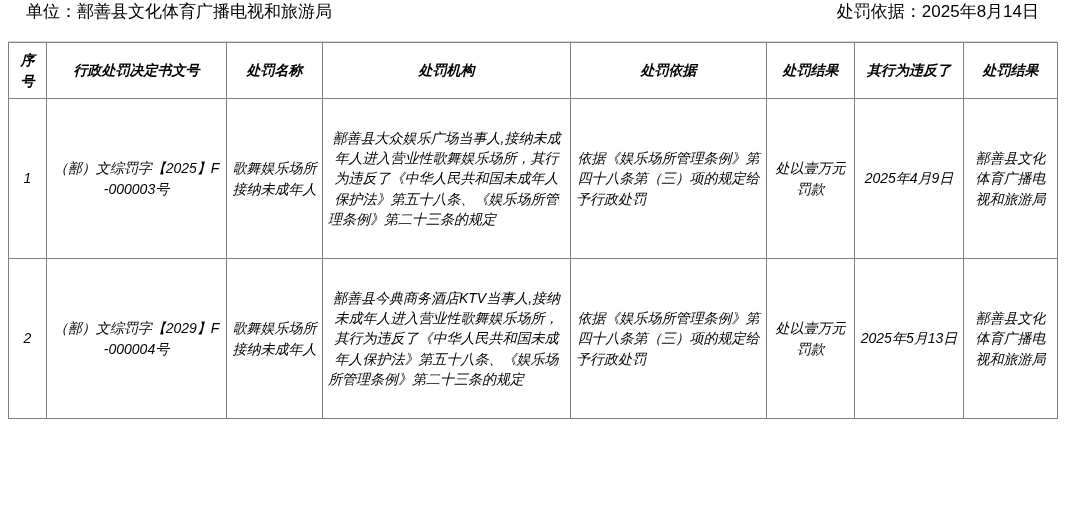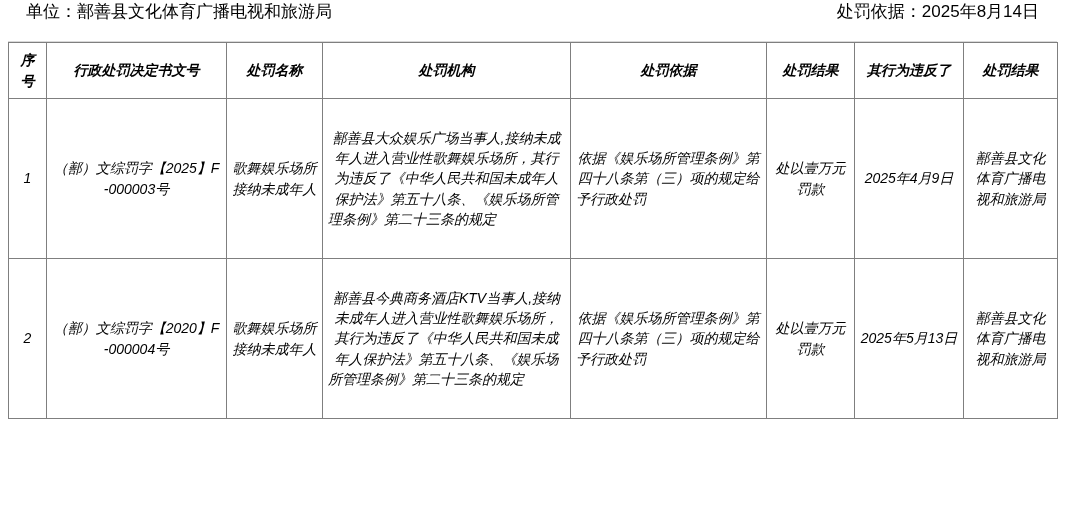--- a/index.html
+++ b/index.html
@@ -136,21 +136,21 @@
         <td>歌舞娱乐场所接纳未成年人</td>
         <td class="cell-just">鄯善县大众娱乐广场当事人,接纳未成年人进入营业性歌舞娱乐场所，其行为违反了《中华人民共和国未成年人保护法》第五十八条、《娱乐场所管理条例》第二十三条的规定</td>
         <td class="cell-just">依据《娱乐场所管理条例》第四十八条第（三）项的规定给予行政处罚</td>
         <td>处以壹万元罚款</td>
         <td>2025年4月9日</td>
         <td>鄯善县文化体育广播电视和旅游局</td>
       </tr>
       <tr>
         <td>2</td>
         <td class="cell-left">
-          <span class="docno-inner">（鄯）文综罚字【2020】F-000004号</span>
+          <span class="docno-inner">（鄯）文综罚字【2029】F-000004号</span>
         </td>
         <td>歌舞娱乐场所接纳未成年人</td>
         <td class="cell-just">鄯善县今典商务酒店KTV当事人,接纳未成年人进入营业性歌舞娱乐场所，其行为违反了《中华人民共和国未成年人保护法》第五十八条、《娱乐场所管理条例》第二十三条的规定</td>
         <td class="cell-just">依据《娱乐场所管理条例》第四十八条第（三）项的规定给予行政处罚</td>
         <td>处以壹万元罚款</td>
         <td>2025年5月13日</td>
         <td>鄯善县文化体育广播电视和旅游局</td>
       </tr>
     </tbody>
   </table>

